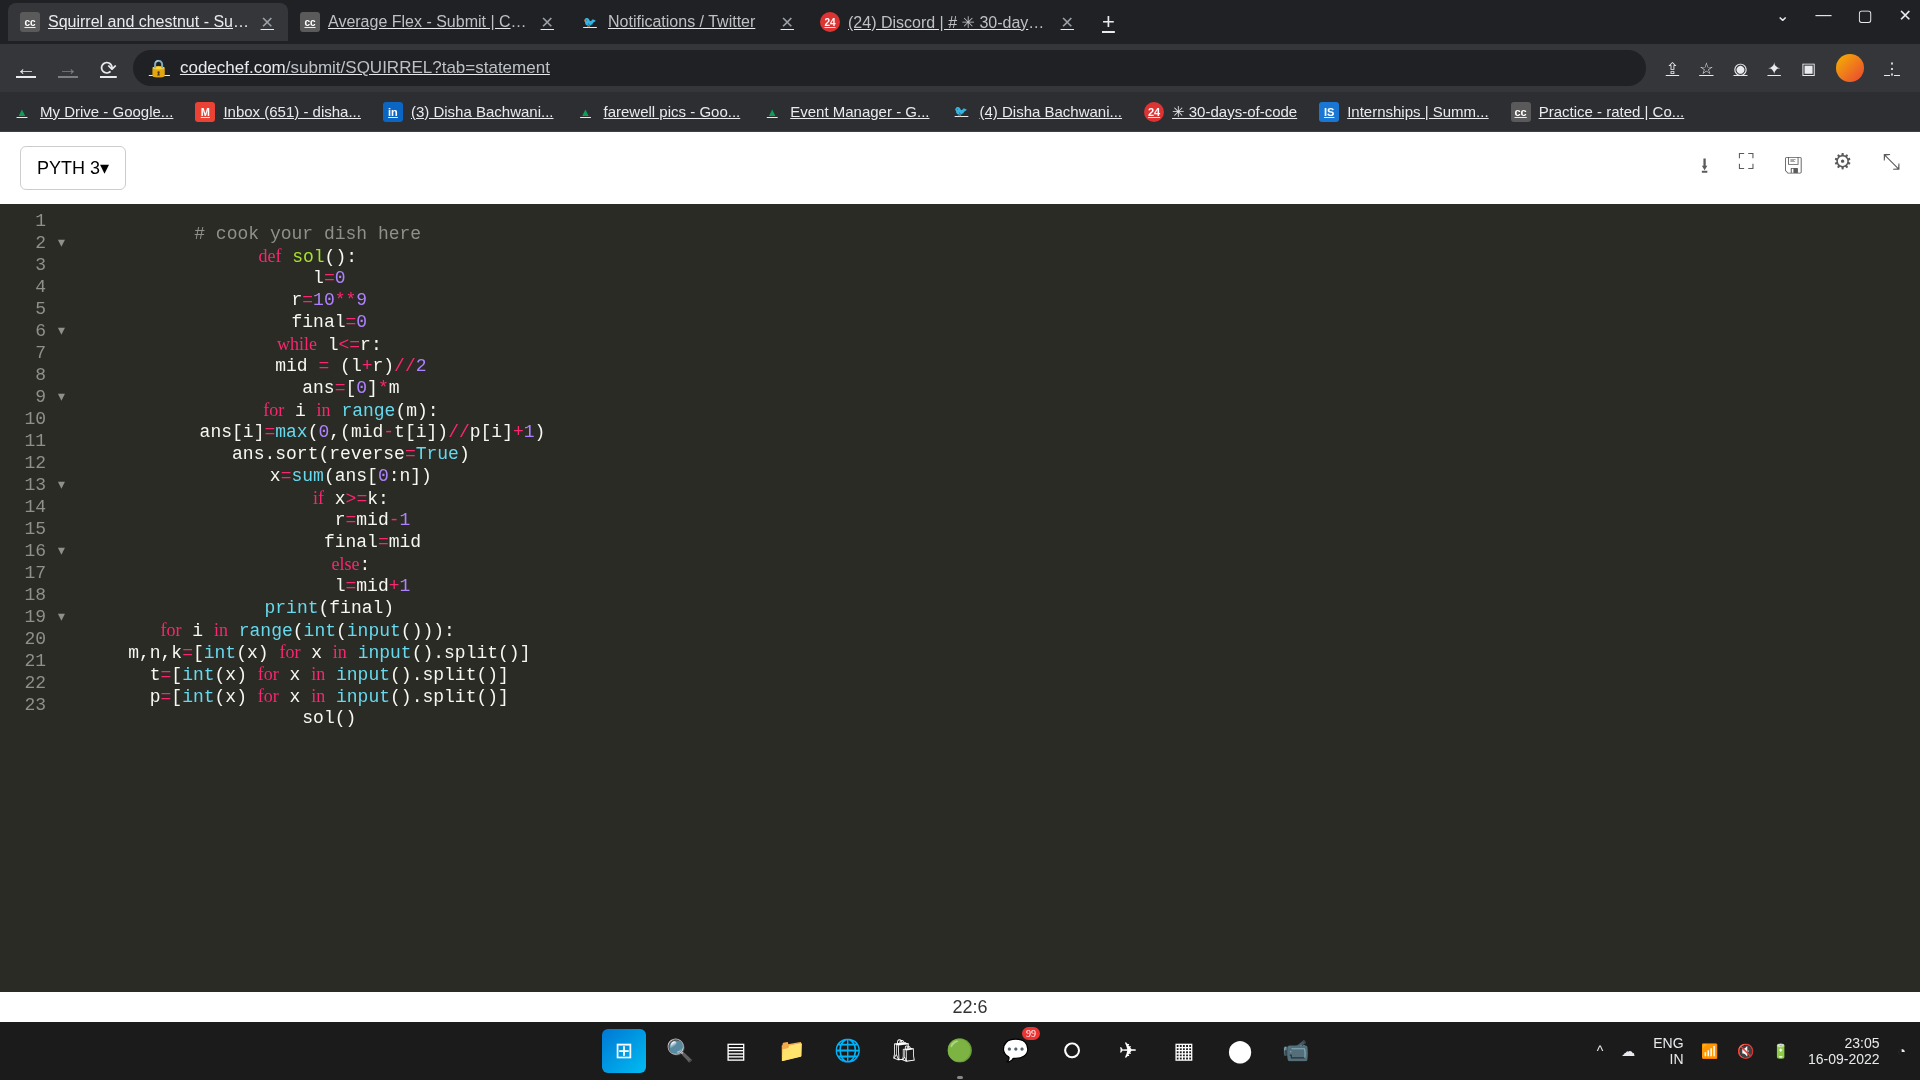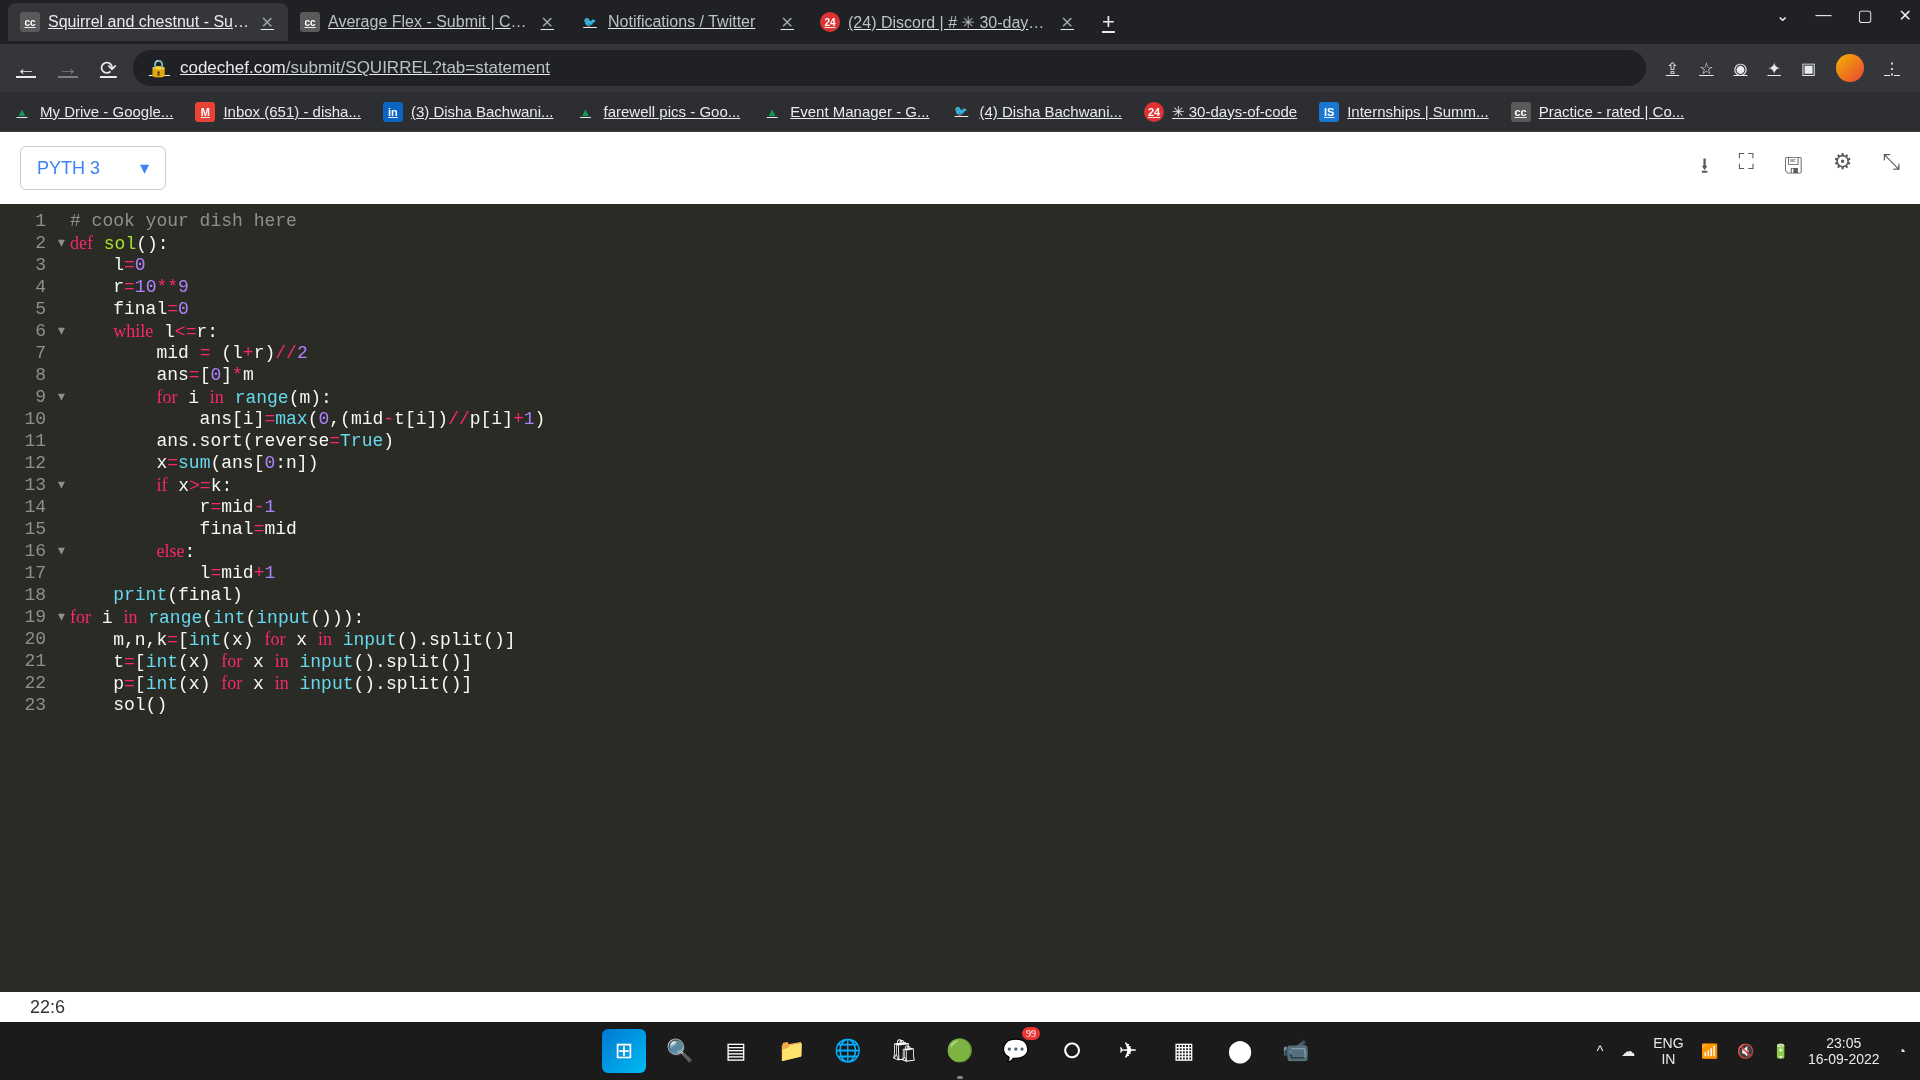--- a/index.html
+++ b/index.html
@@ -26,48 +26,48 @@
 .addr-right { display: flex; gap: 20px; align-items: center; padding: 0 10px; }
 .avatar { width: 28px; height: 28px; border-radius: 50%; background: linear-gradient(135deg,#f4b400,#ea4335); }
 
 .bookmarks { height: 40px; background: #2d2e31; display: flex; align-items: center; padding: 0 12px; gap: 22px; font-size: 15px; color: #e8eaed; border-bottom: 1px solid #3c4043; }
 .bookmark { display: flex; align-items: center; gap: 8px; cursor: pointer; white-space: nowrap; }
 .bm-icon { width: 20px; height: 20px; display: flex; align-items: center; justify-content: center; border-radius: 3px; font-size: 11px; font-weight: bold; }
 
 
 .page { background: #fff; height: calc(100% - 132px - 58px); display: flex; flex-direction: column; }
 .toolbar { height: 72px; display: flex; align-items: center; padding: 0 20px; justify-content: space-between; background: #fff; }
-.lang-select { border: 1px solid #ccc; border-radius: 6px; padding: 10px 16px; font-size: 18px; color: #3b82f6; background: #fff; display: flex; align-items: center; gap: 40px; cursor: pointer; }
+.lang-select { border: 1px solid #ccc; border-radius: 6px; padding: 10px 16px; font-size: 18px; color: #000000; background: #fff; display: flex; align-items: center; cursor: pointer; }
 .toolbar-icons { display: flex; gap: 30px; color: #5b5b5b; font-size: 22px; }
 
 .editor { flex: 1; background: #2a2b24; display: flex; font-family: "Consolas","Courier New",monospace; font-size: 18px; line-height: 22px; position: relative; }
 .gutter { width: 56px; text-align: right; padding: 6px 10px 0 0; color: #8f908a; user-select: none; }
 .gutter div { height: 22px; }
 .fold { position: absolute; left: 56px; top: 6px; color: #8f908a; width: 10px; }
 .fold div { height: 22px; }
-.code { padding: 6px 0 0 14px; white-space: pre; color: #f8f8f2; }
+.code { padding: 19px 0 0 14px; white-space: pre; color: #f8f8f2; text-align: center; }
 .code .ln { height: 22px; display: block; }
 .c-cm { color: #8f908a; }
 .c-kw { color: #f92672; font-family: Liberation Serif, serif; }
 .c-fn { color: #a6e22e; }
 .c-num { color: #ae81ff; }
 .c-op { color: #f92672; }
 .c-id { color: #f8f8f2; }
 .c-bi { color: #66d9ef; }
 
-.status { height: 30px; background: #fff; color: #333; display: flex; justify-content: flex-start; align-items: center; padding: 0 30px; font-size: 18px; }
+.status { height: 30px; background: #fff; color: #333; display: flex; justify-content: center; align-items: center; padding: 0 30px; font-size: 18px; margin-left: 20px; }
 
 
 .taskbar { position: absolute; bottom: 0; left: 0; right: 0; height: 58px; background: #1b1b1b; display: flex; align-items: center; }
 .task-center { position: absolute; left: 50%; transform: translateX(-50%); display: flex; gap: 12px; align-items: center; }
 .task-icon { width: 44px; height: 44px; border-radius: 6px; display: flex; align-items: center; justify-content: center; font-size: 22px; color: #fff; cursor: pointer; position: relative; }
 .task-icon.active::after { content: ""; position: absolute; bottom: -6px; width: 6px; height: 3px; background: #888; border-radius: 2px; }
 .badge99 { position: absolute; top: -2px; right: -2px; background: #e33; color: #fff; font-size: 10px; border-radius: 8px; padding: 1px 4px; font-family: Liberation Serif, serif; }
 .tray { position: absolute; right: 14px; display: flex; gap: 18px; align-items: center; color: #e8eaed; font-size: 14px; }
-.tray-col { text-align: center; line-height: 16px; }
+.tray-col { text-align: right; line-height: 16px; }
 </style>
 </head>
 <body>
 
 <div class="browser-top">
   <div class="tab-strip">
     <div id="tabs-mount" style="display: flex;">
         <div class="tab active">
           <span class="tab-favicon cc-icon">cc</span>
           <span class="tab-title">Squirrel and chestnut - Submit | C</span>

